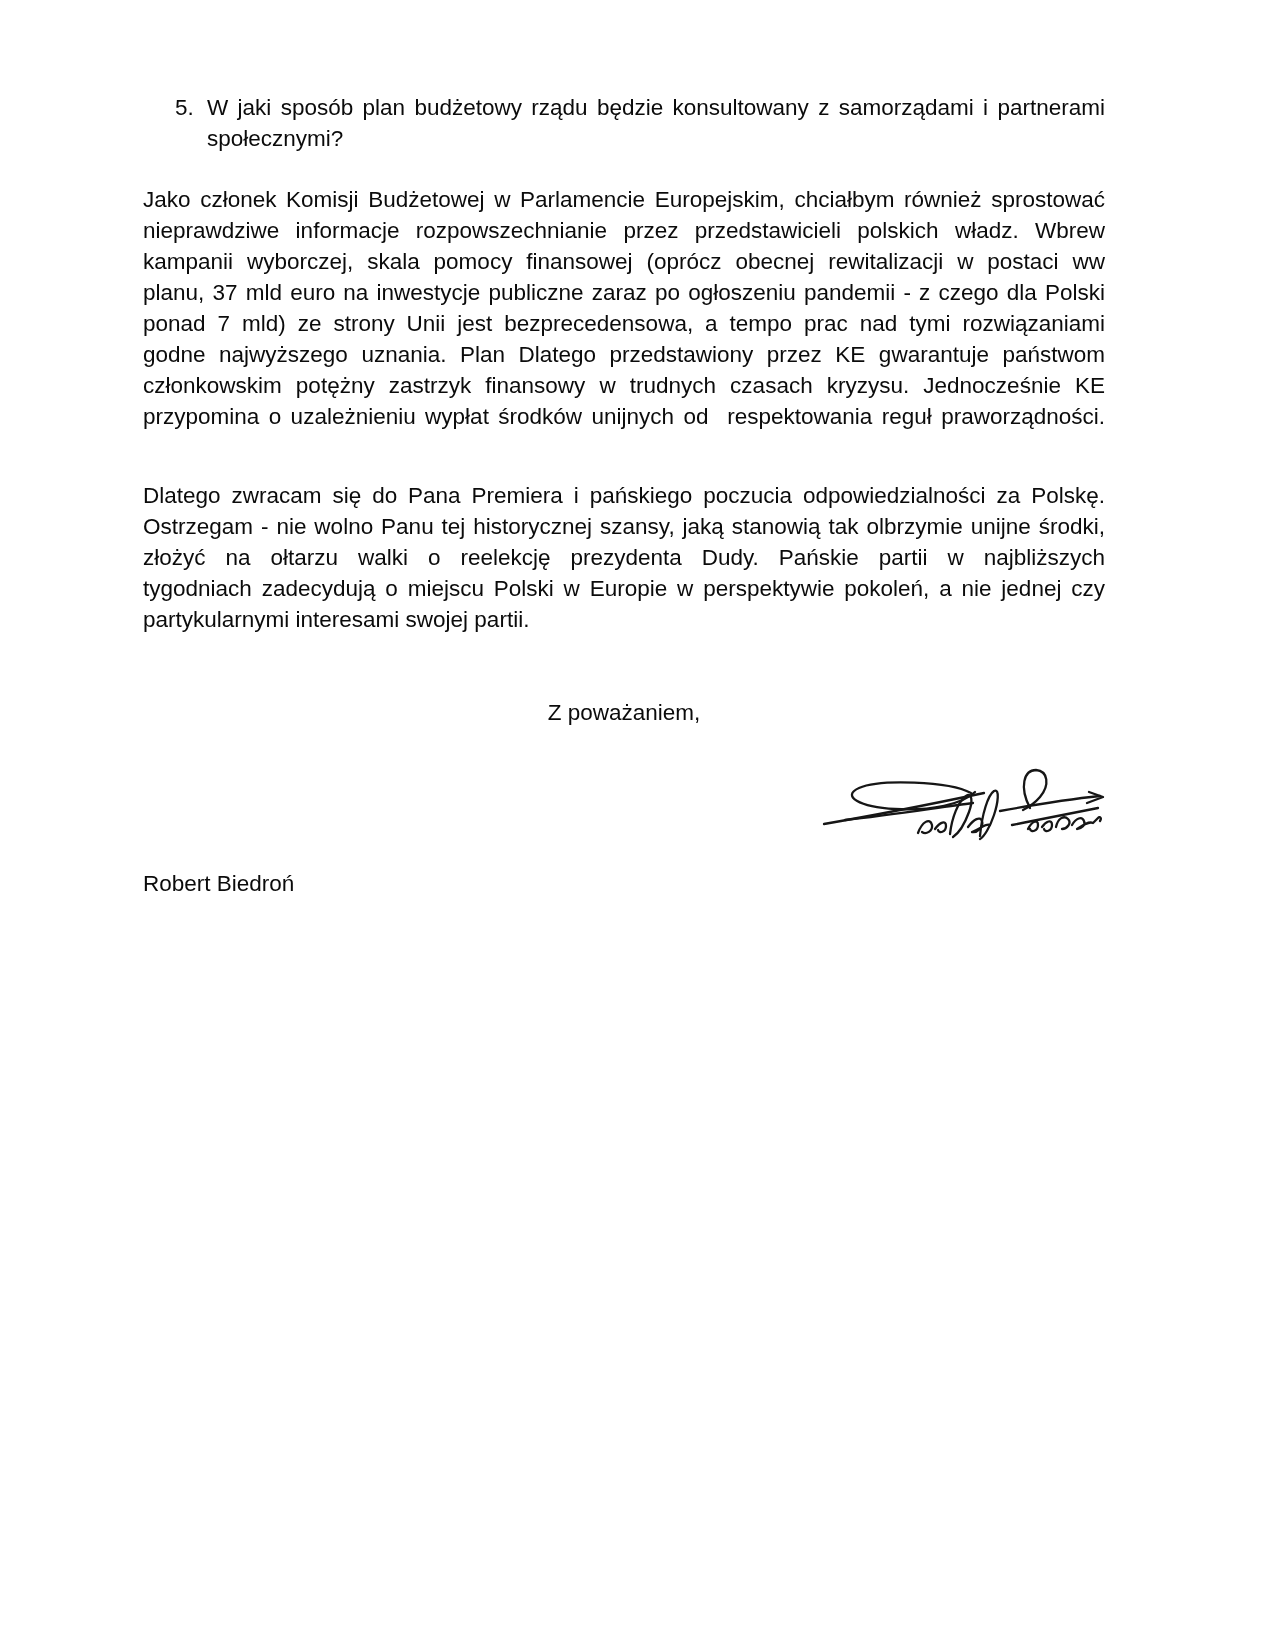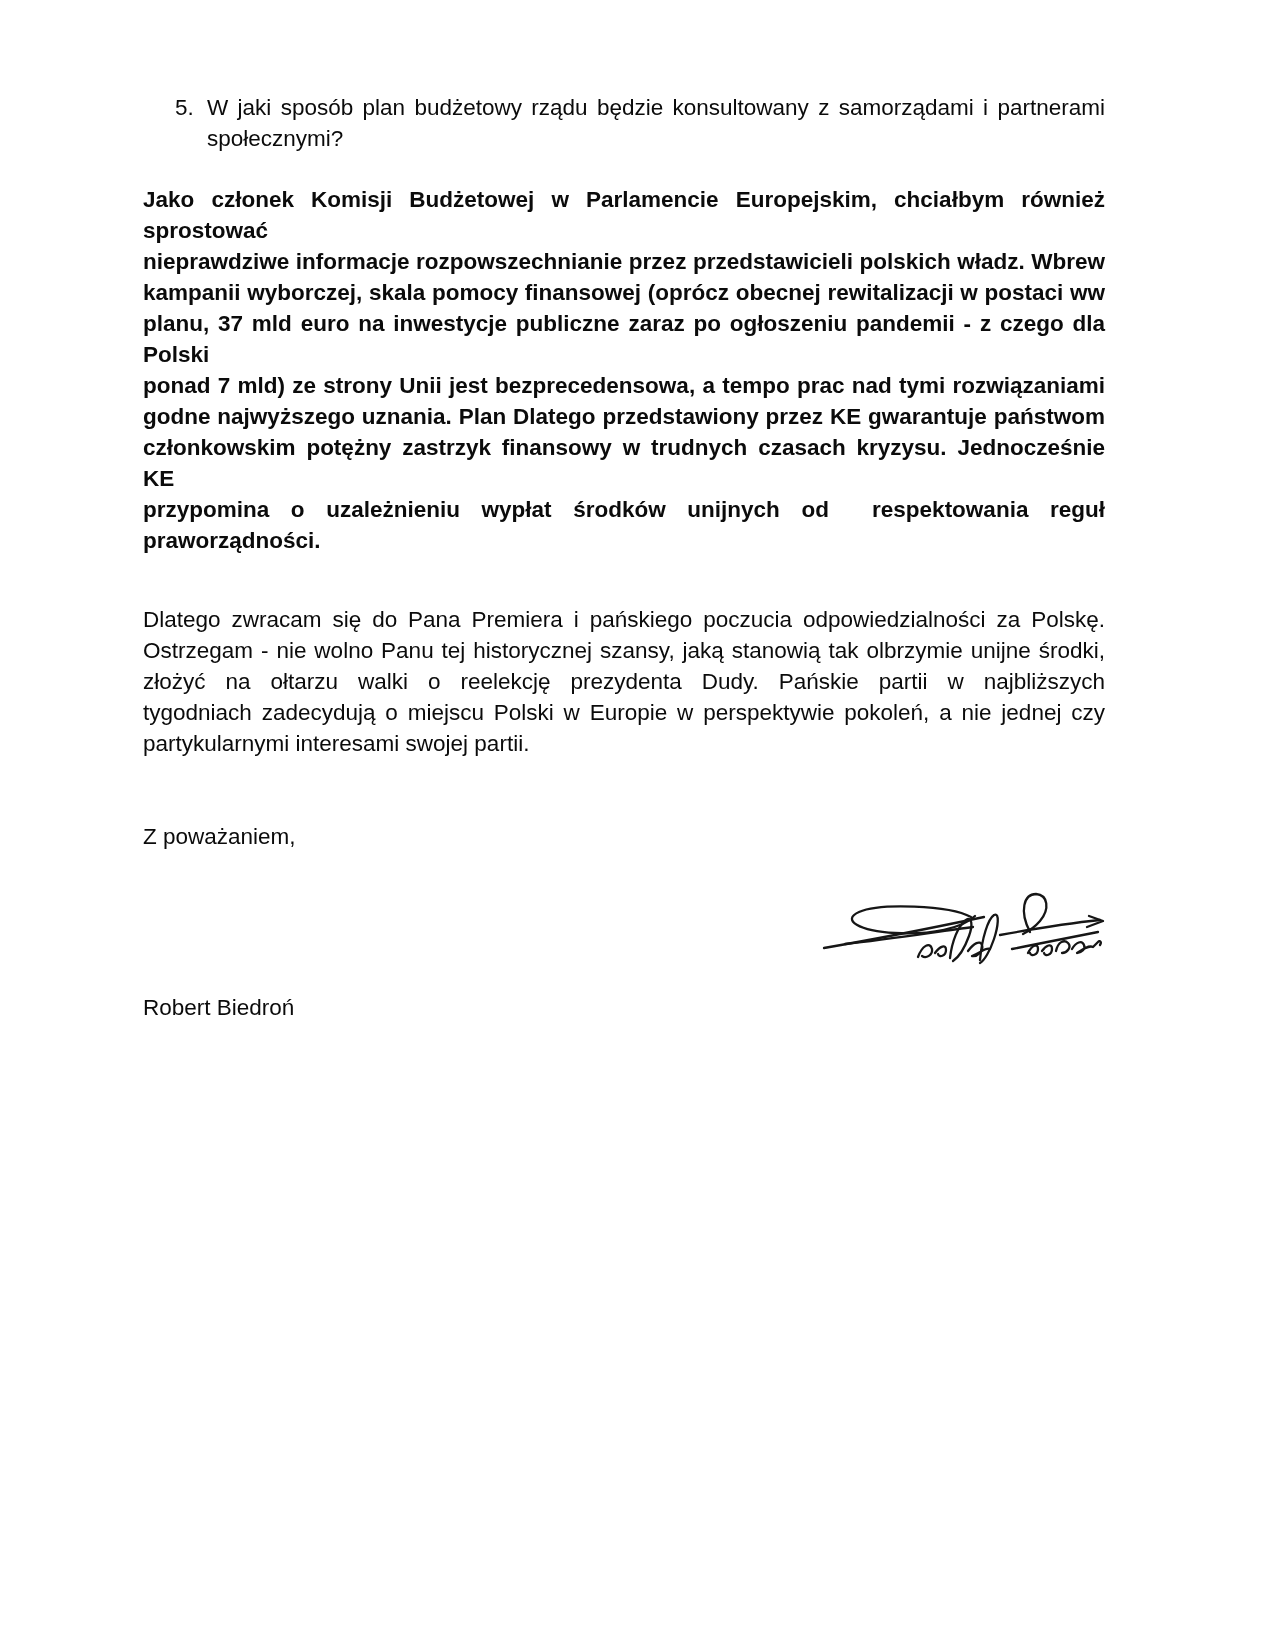--- a/index.html
+++ b/index.html
@@ -30,24 +30,24 @@
   .just {
     text-align: justify;
     text-align-last: justify;
   }
   
   .list-item { margin-top: 92px; }
   .li-first  { position: relative; padding-left: 64px; }
   .li-num    { position: absolute; left: 32px; top: 0; }
   .li-rest   { padding-left: 64px; }
 
-  .para1 { margin-top: 30px; font-weight: bold; }
+  .para1 { margin-top: 30px; }
   .para2 { margin-top: 48px; }
 
-  .closing   { margin-top: 62px; text-align: left; }
+  .closing   { margin-top: 62px; text-align: center; }
   .sig-wrap  { margin-top: 35px; display: flex; justify-content: flex-end; }
   .sig-svg   { width: 284px; height: 78px; display: block; }
   .signatory { margin-top: 27px; }
 </style>
 </head>
 <body>
 
 <div class="page">
   <div class="content">
 

